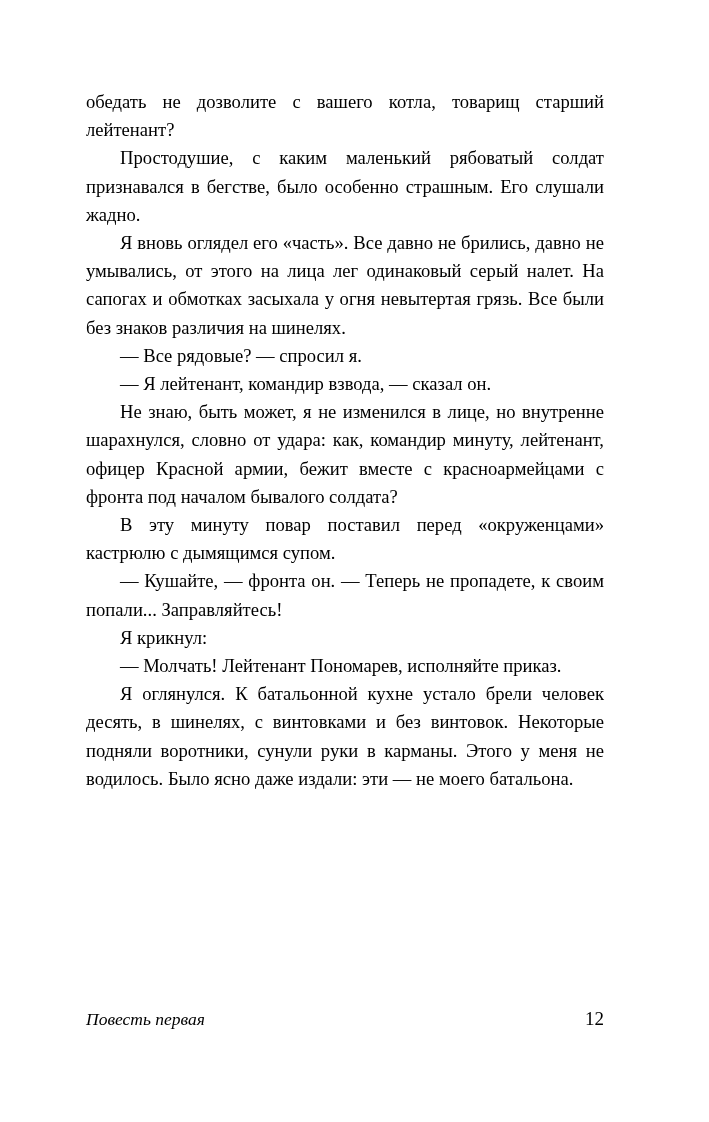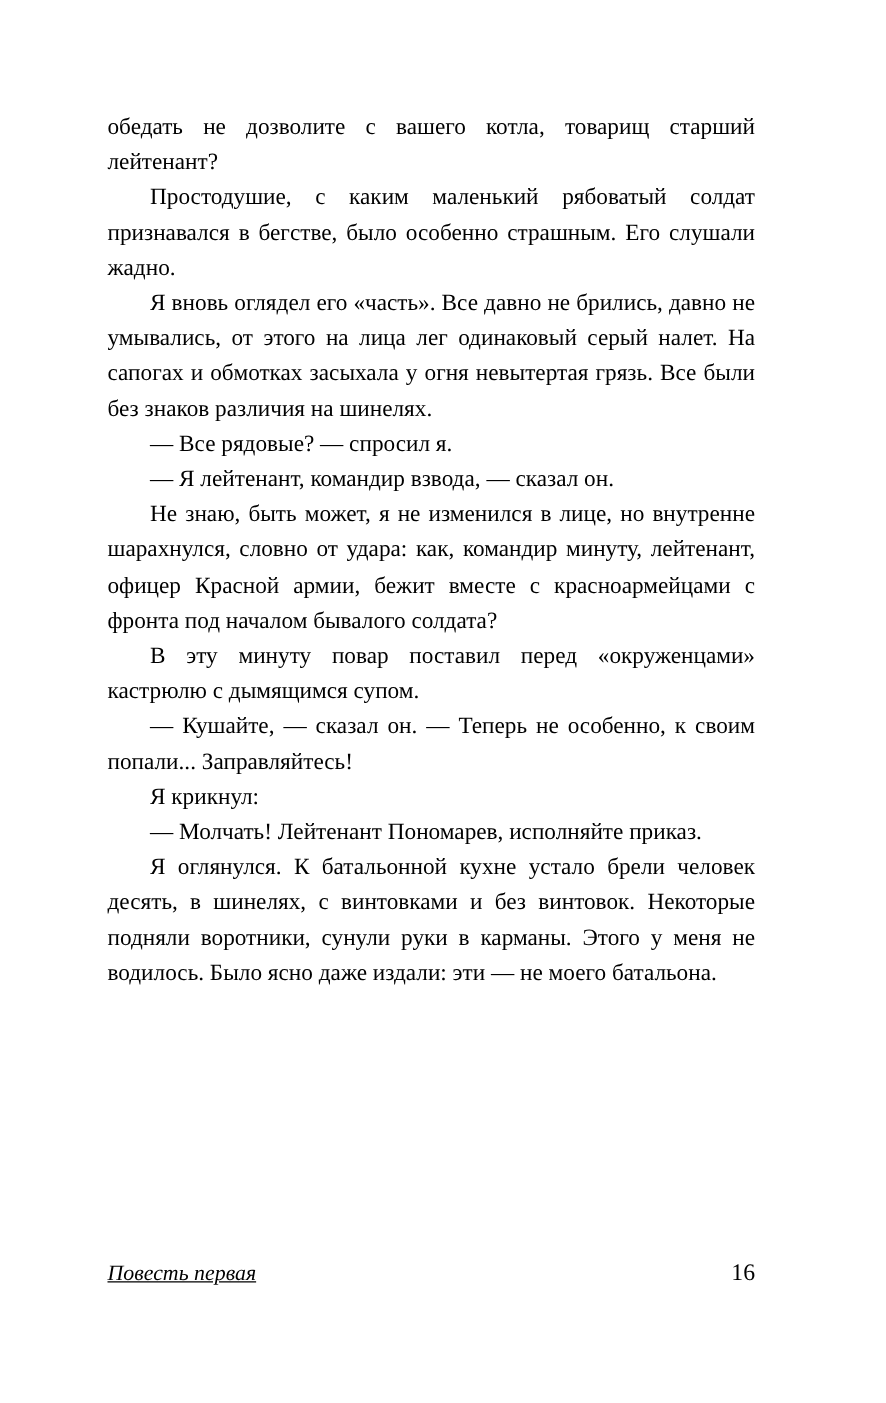--- a/index.html
+++ b/index.html
@@ -47,44 +47,43 @@
     top: 1008px;
     width: 518px;
     display: flex;
     justify-content: space-between;
     align-items: baseline;
   }
   .footer-title {
     font-size: 17.5px;
     font-style: italic;
     font-family: "Liberation Serif", serif;
-    text-decoration: underline;
   }
   .footer-page {
     font-size: 19px;
     font-family: "Liberation Serif", serif;
   }
 </style>
 </head>
 <body>
 
 <div class="page">
 
   <div class="text-block">
     <p class="para no-indent">обедать не дозволите с вашего котла, товарищ стар­ший лейтенант?</p>
     <p class="para">Простодушие, с каким маленький рябоватый сол­дат признавался в бегстве, было особенно страшным. Его слушали жадно.</p>
     <p class="para">Я вновь оглядел его «часть». Все давно не брились, давно не умывались, от этого на лица лег одинаковый серый налет. На сапогах и обмотках засыхала у огня невытертая грязь. Все были без знаков различия на шинелях.</p>
     <p class="para">— Все рядовые? — спросил я.</p>
     <p class="para">— Я лейтенант, командир взвода, — сказал он.</p>
     <p class="para">Не знаю, быть может, я не изменился в лице, но внутренне шарахнулся, словно от удара: как, коман­дир минуту, лейтенант, офицер Красной армии, бежит вместе с красноармейцами с фронта под началом бы­валого солдата?</p>
     <p class="para">В эту минуту повар поставил перед «окруженцами» кастрюлю с дымящимся супом.</p>
-    <p class="para">— Кушайте, — сказал он. — Теперь не особенно, к своим попали... Заправляйтесь!</p>
+    <p class="para">— Кушайте, — фронта он. — Теперь не пропадете, к своим попали... Заправляйтесь!</p>
     <p class="para">Я крикнул:</p>
     <p class="para">— Молчать! Лейтенант Пономарев, исполняйте приказ.</p>
     <p class="para">Я оглянулся. К батальонной кухне устало брели человек десять, в шинелях, с винтовками и без вин­товок. Некоторые подняли воротники, сунули руки в карманы. Этого у меня не водилось. Было ясно даже издали: эти — не моего батальона.</p>
   </div>
 
   <div class="footer">
     <span class="footer-title">Повесть первая</span>
-    <span class="footer-page">16</span>
+    <span class="footer-page">12</span>
   </div>
 
 </div>
 
 </body></html>

